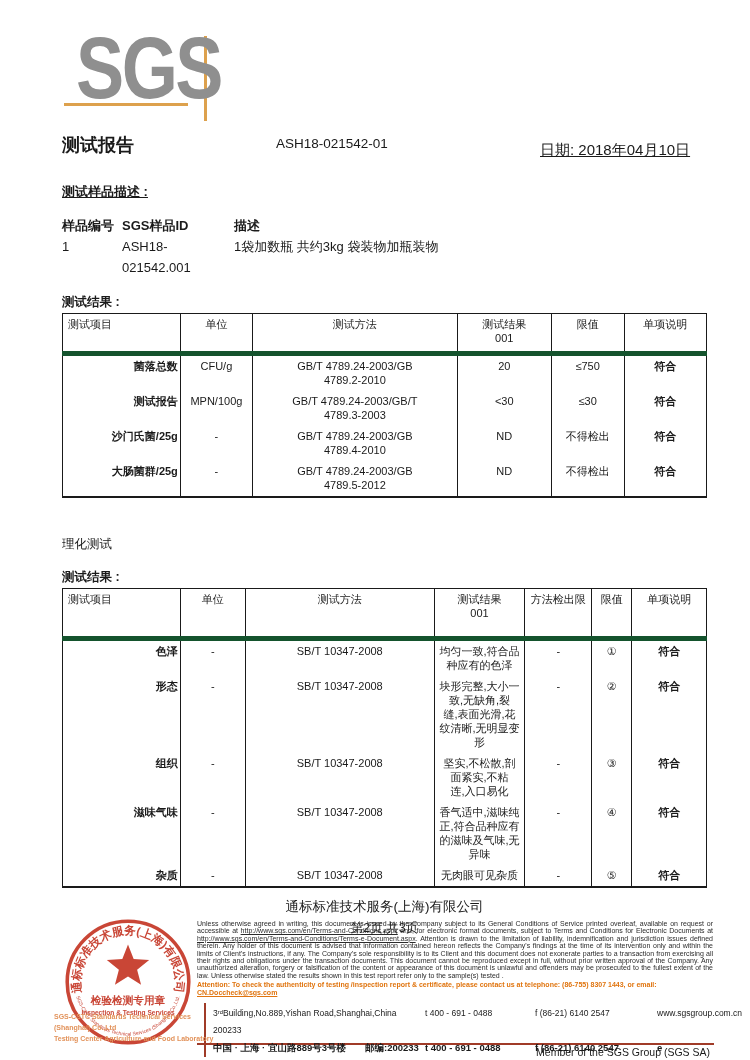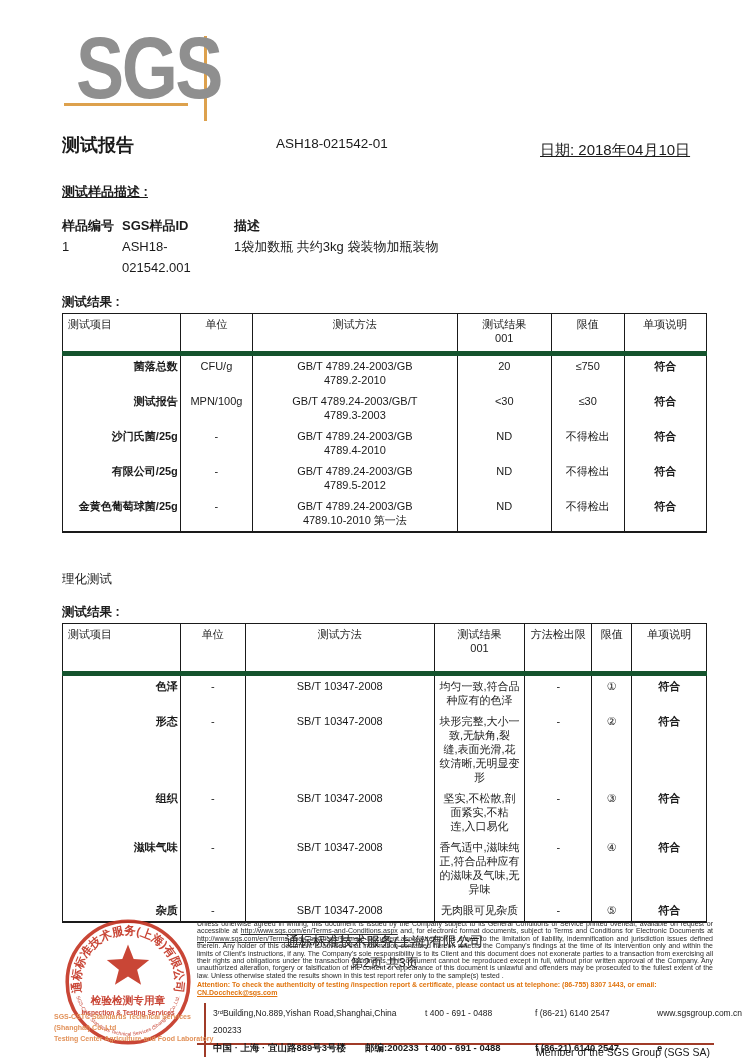--- a/index.html
+++ b/index.html
@@ -157,33 +157,24 @@
           <tr>
             <td>沙门氏菌/25g</td>
             <td>-</td>
             <td>GB/T 4789.24-2003/GB
 4789.4-2010</td>
             <td>ND</td>
             <td>不得检出</td>
             <td>符合</td>
           </tr>
           <tr>
-            <td>有限公司/25g</td>
+            <td>大肠菌群/25g</td>
             <td>-</td>
             <td>GB/T 4789.24-2003/GB
 4789.5-2012</td>
-            <td>ND</td>
-            <td>不得检出</td>
-            <td>符合</td>
-          </tr>
-          <tr>
-            <td>金黄色葡萄球菌/25g</td>
-            <td>-</td>
-            <td>GB/T 4789.24-2003/GB
-4789.10-2010 第一法</td>
             <td>ND</td>
             <td>不得检出</td>
             <td>符合</td>
           </tr>
         </tbody>
     </table>
 
     <div class="section-label2">理化测试</div>
     <div class="results-label">测试结果 :</div>
     <table class="data-table t-phys" data-table="physchem.table">

